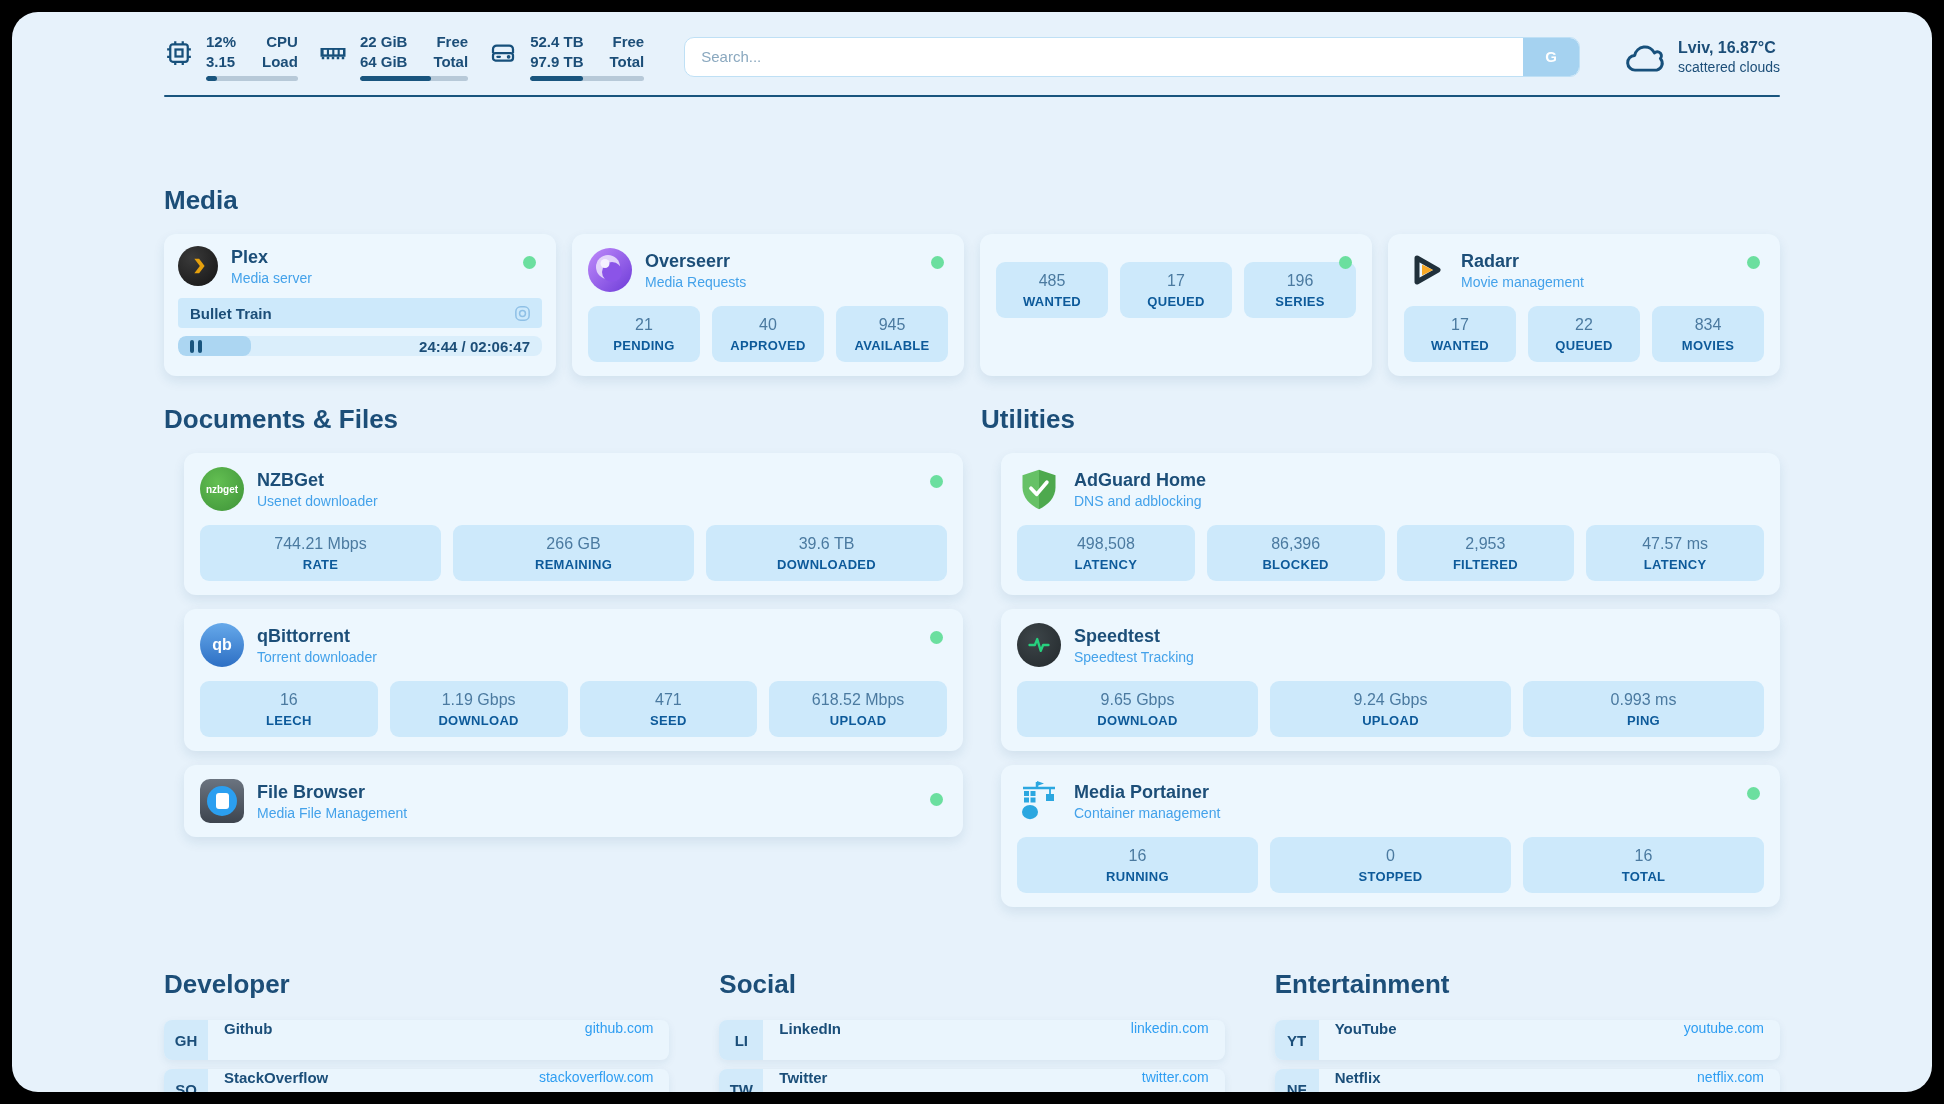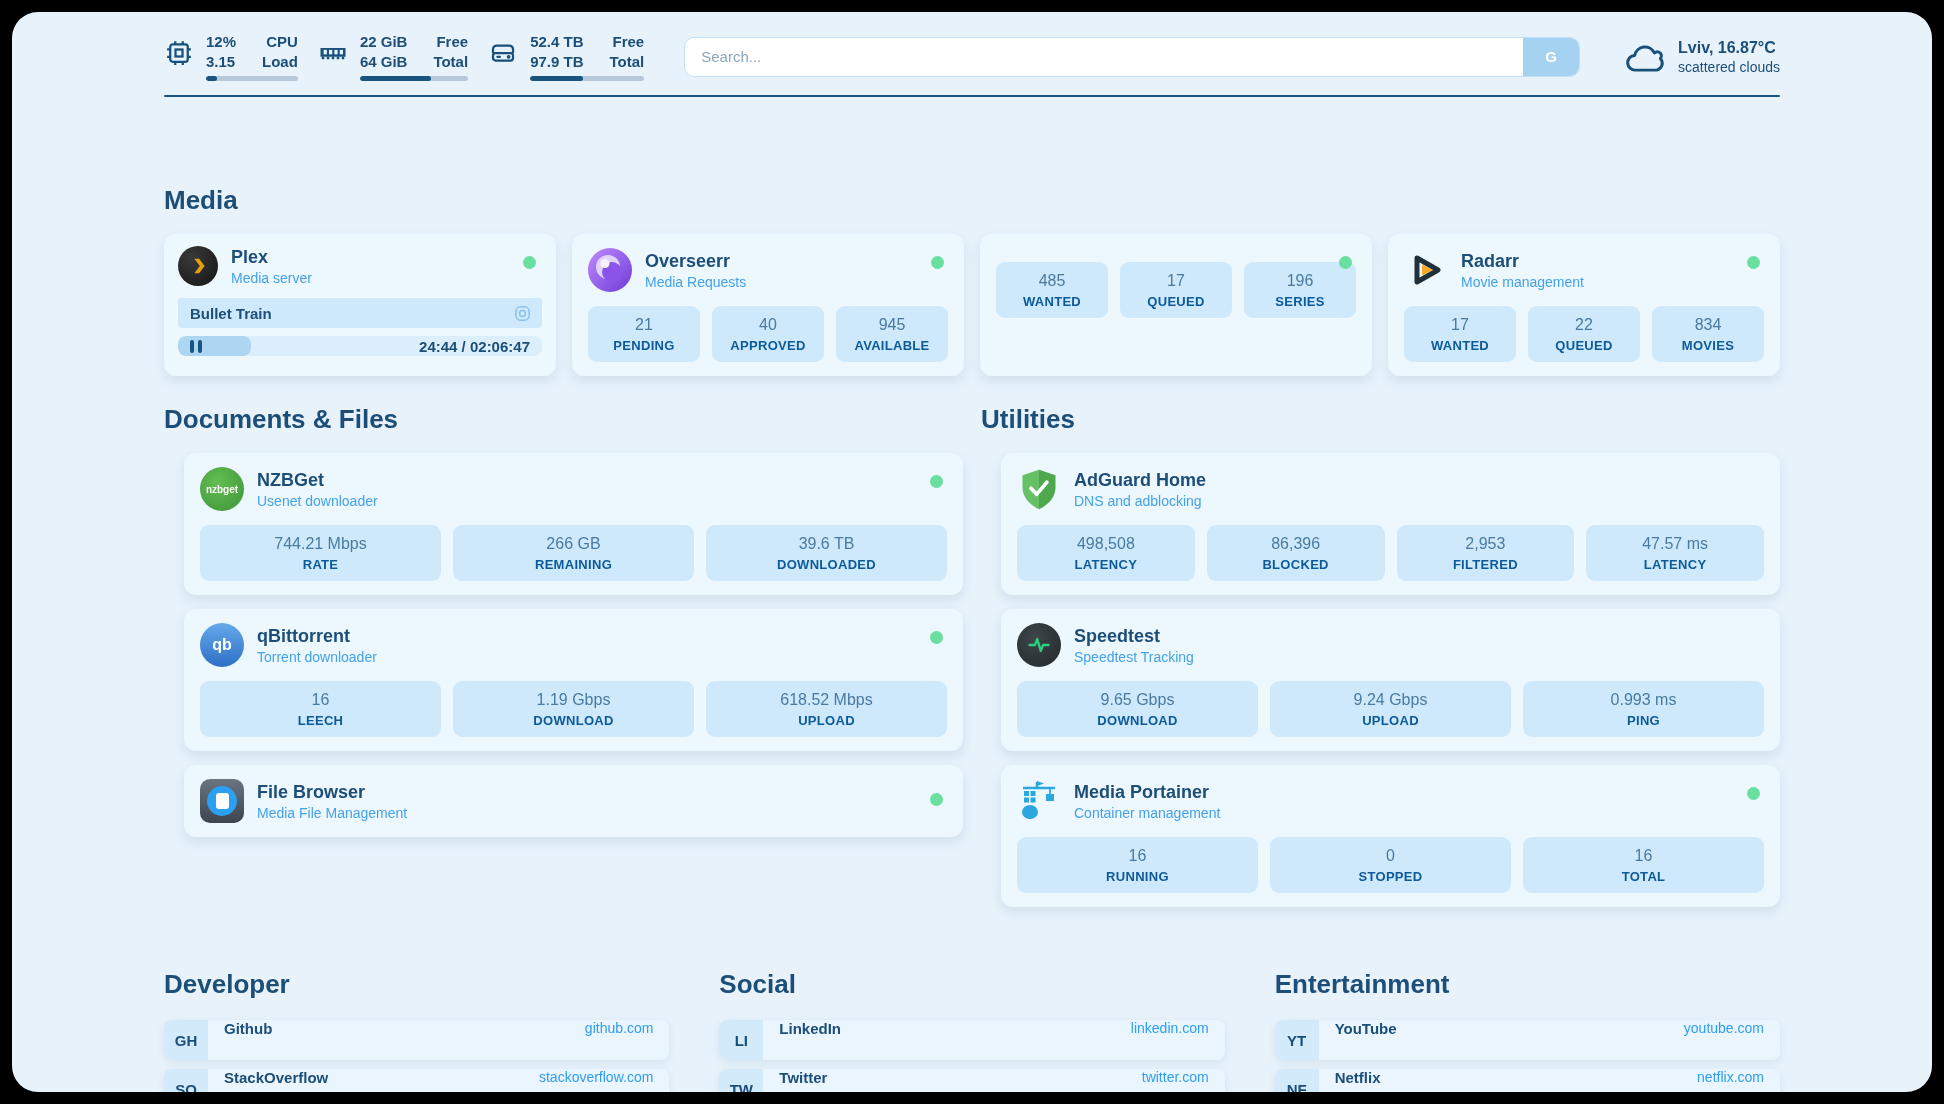--- a/index.html
+++ b/index.html
@@ -337,20 +337,24 @@
           <div class="stats">
             <div class="stat">
               <div class="v">16</div>
               <div class="l">LEECH</div>
             </div>
             <div class="stat">
               <div class="v">1.19 Gbps</div>
               <div class="l">DOWNLOAD</div>
             </div>
             <div class="stat">
+              <div class="v">471</div>
+              <div class="l">SEED</div>
+            </div>
+            <div class="stat">
               <div class="v">618.52 Mbps</div>
               <div class="l">UPLOAD</div>
             </div>
           </div>
         </div>
 
         <div class="card">
           <div class="card-head">
             <span class="fb-outer">
                 <span class="fb-circle">

